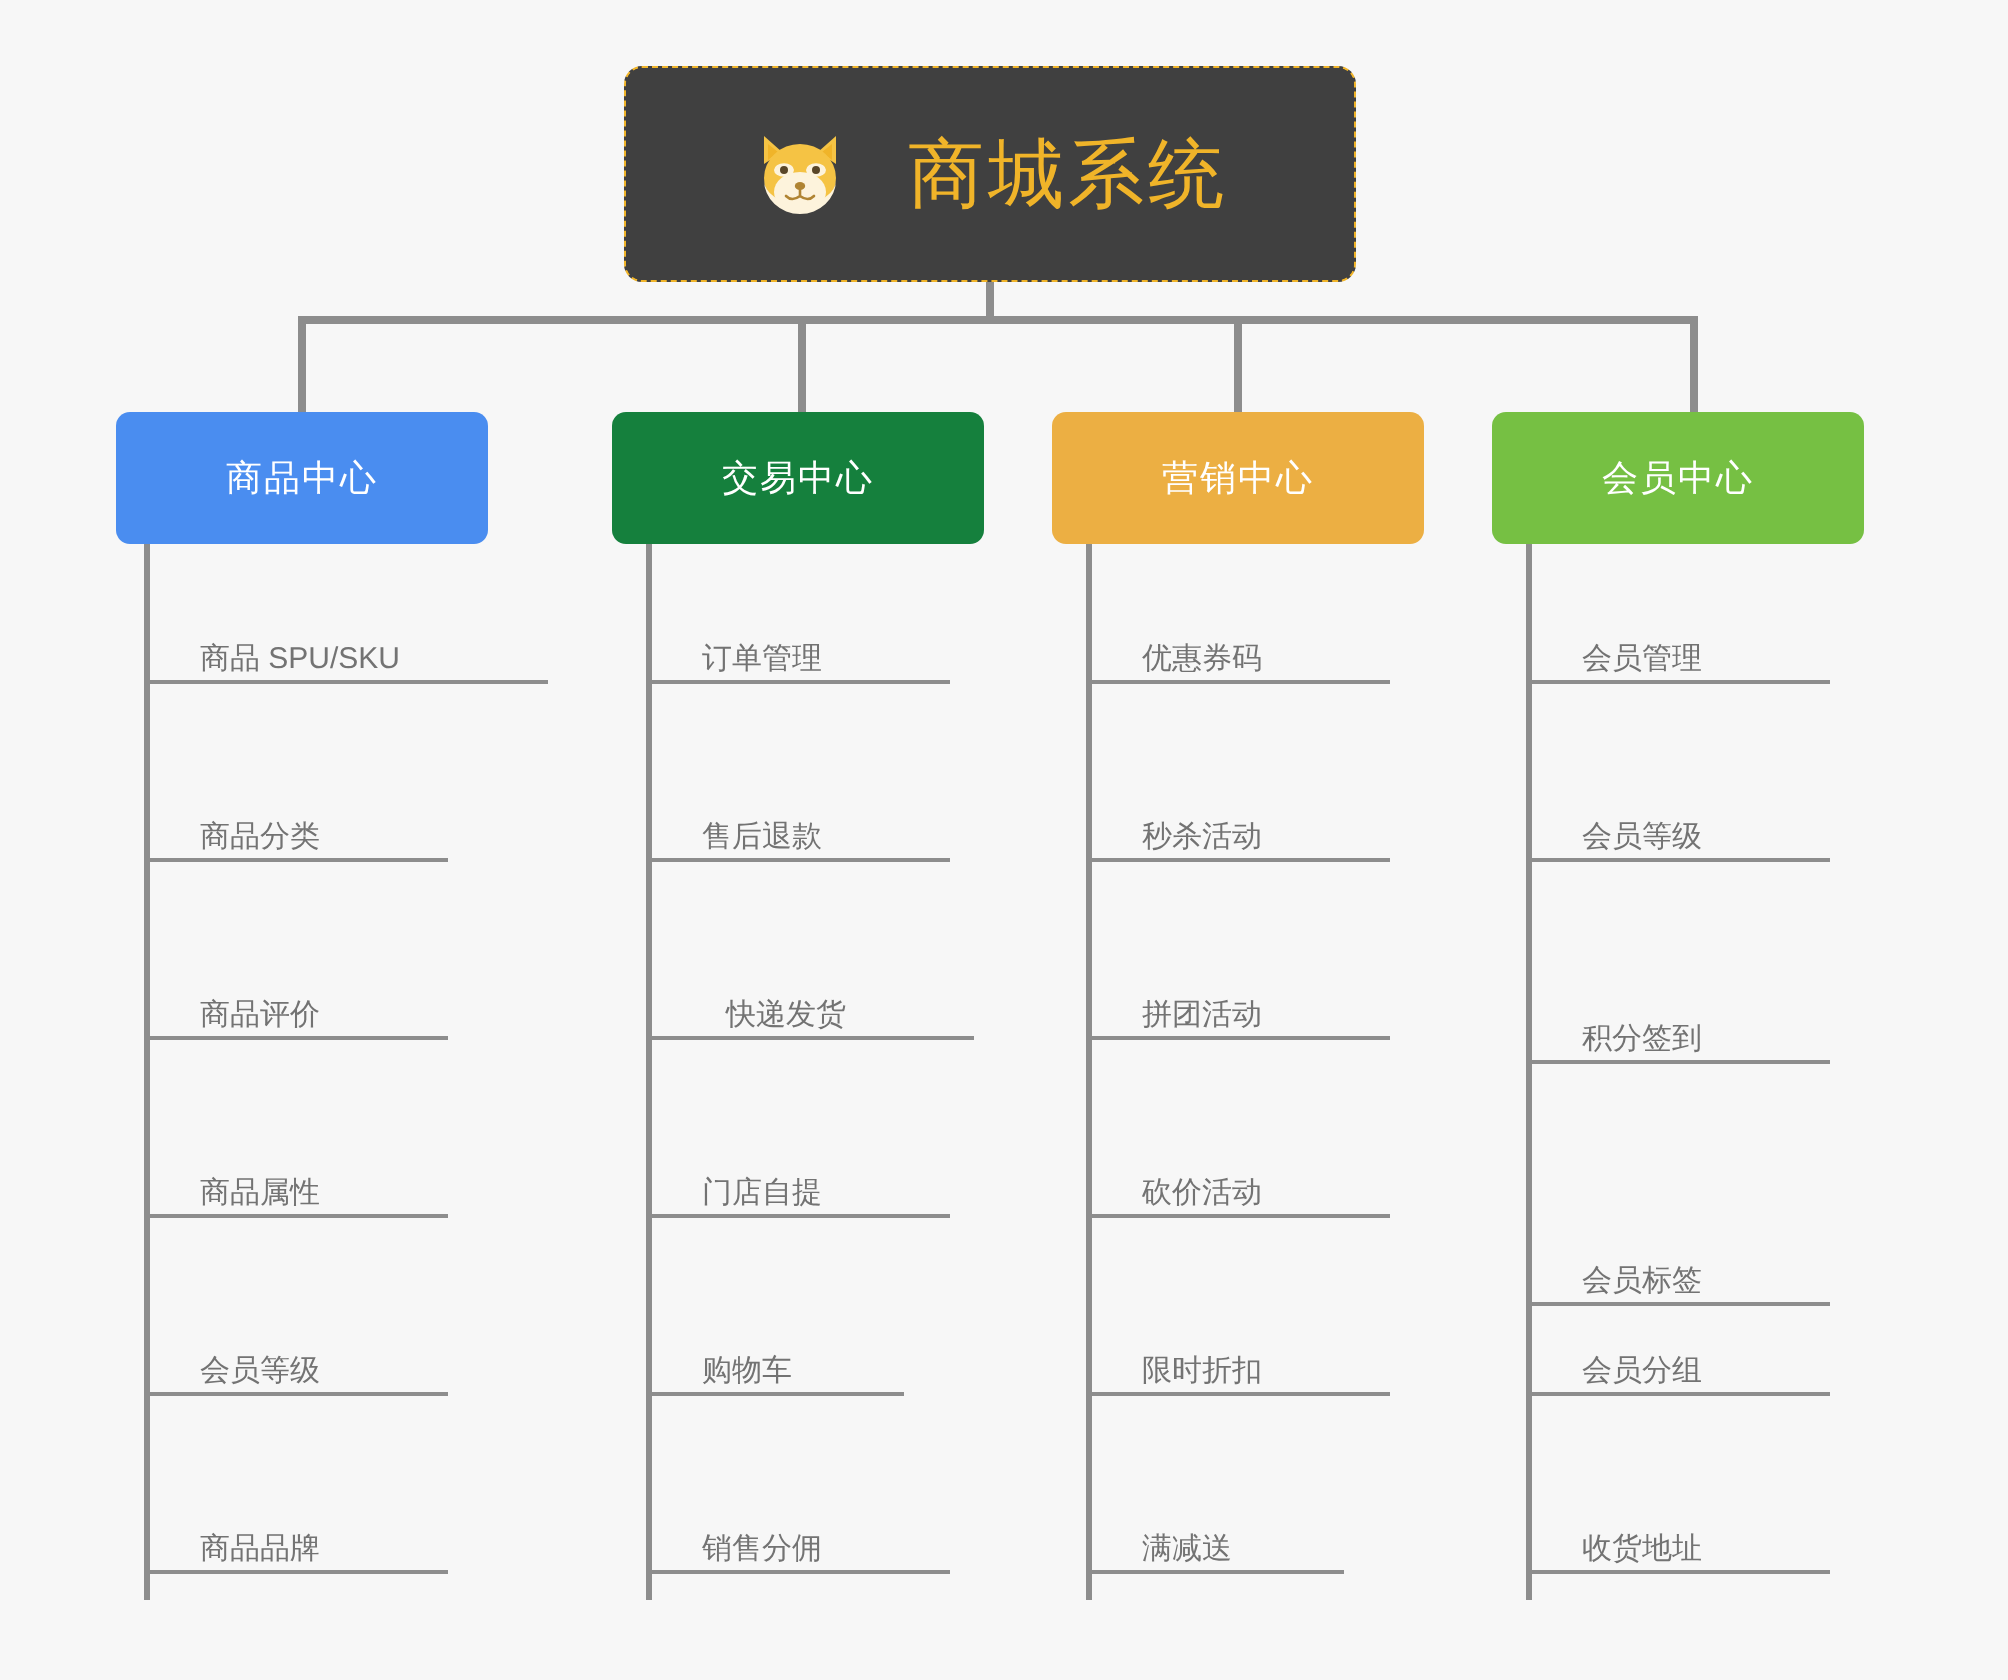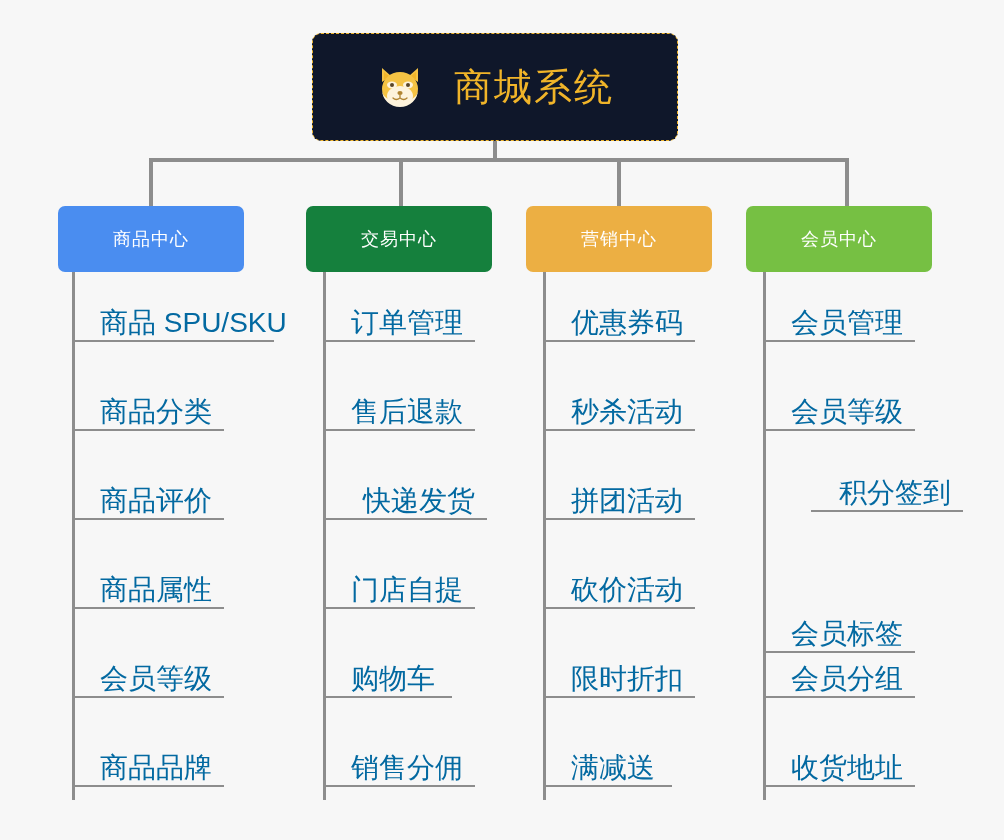--- a/index.html
+++ b/index.html
@@ -20,21 +20,21 @@
   }
 
   
   .root-node {
     position: absolute;
     left: 312px;
     top: 33px;
     width: 366px;
     height: 108px;
     box-sizing: border-box;
-    background: #0f172a;
+    background: #404040;
     border: 1px dashed #e9b44c;
     border-radius: 9px;
     display: flex;
     align-items: center;
     justify-content: center;
     gap: 30px;
   }
   .root-icon {
     font-size: 44px;
     line-height: 1;
@@ -96,22 +96,22 @@
   .leaf {
     position: absolute;
     left: 0;
     height: 26px;
     border-bottom: 2px solid #8d8d8d;
     display: flex;
     align-items: flex-end;
     box-sizing: content-box;
   }
   .leaf-label {
-    font-size: 28px;
-    color: #0369a1;
+    font-size: 15px;
+    color: #737373;
     white-space: nowrap;
     padding-left: 28px;
     padding-bottom: 3px;
     line-height: 1;
   }
 </style>
 </head>
 <body>
 
 <div id="chart">
@@ -224,21 +224,21 @@
   </div>
 
   <div class="column" style="left:763px;">
     <div class="spine" style="height:528px;"></div>
     <div class="leaf" style="top:42px; width:152px;">
       <span class="leaf-label">会员管理</span>
     </div>
     <div class="leaf" style="top:131px; width:152px;">
       <span class="leaf-label">会员等级</span>
     </div>
-    <div class="leaf" style="top:212px; width:152px;margin-left:48px;">
+    <div class="leaf" style="top:232px; width:152px;">
       <span class="leaf-label">积分签到</span>
     </div>
     <div class="leaf" style="top:309px; width:152px;margin-top:44px;">
       <span class="leaf-label">会员标签</span>
     </div>
     <div class="leaf" style="top:398px; width:152px;">
       <span class="leaf-label">会员分组</span>
     </div>
     <div class="leaf" style="top:487px; width:152px;">
       <span class="leaf-label">收货地址</span>

